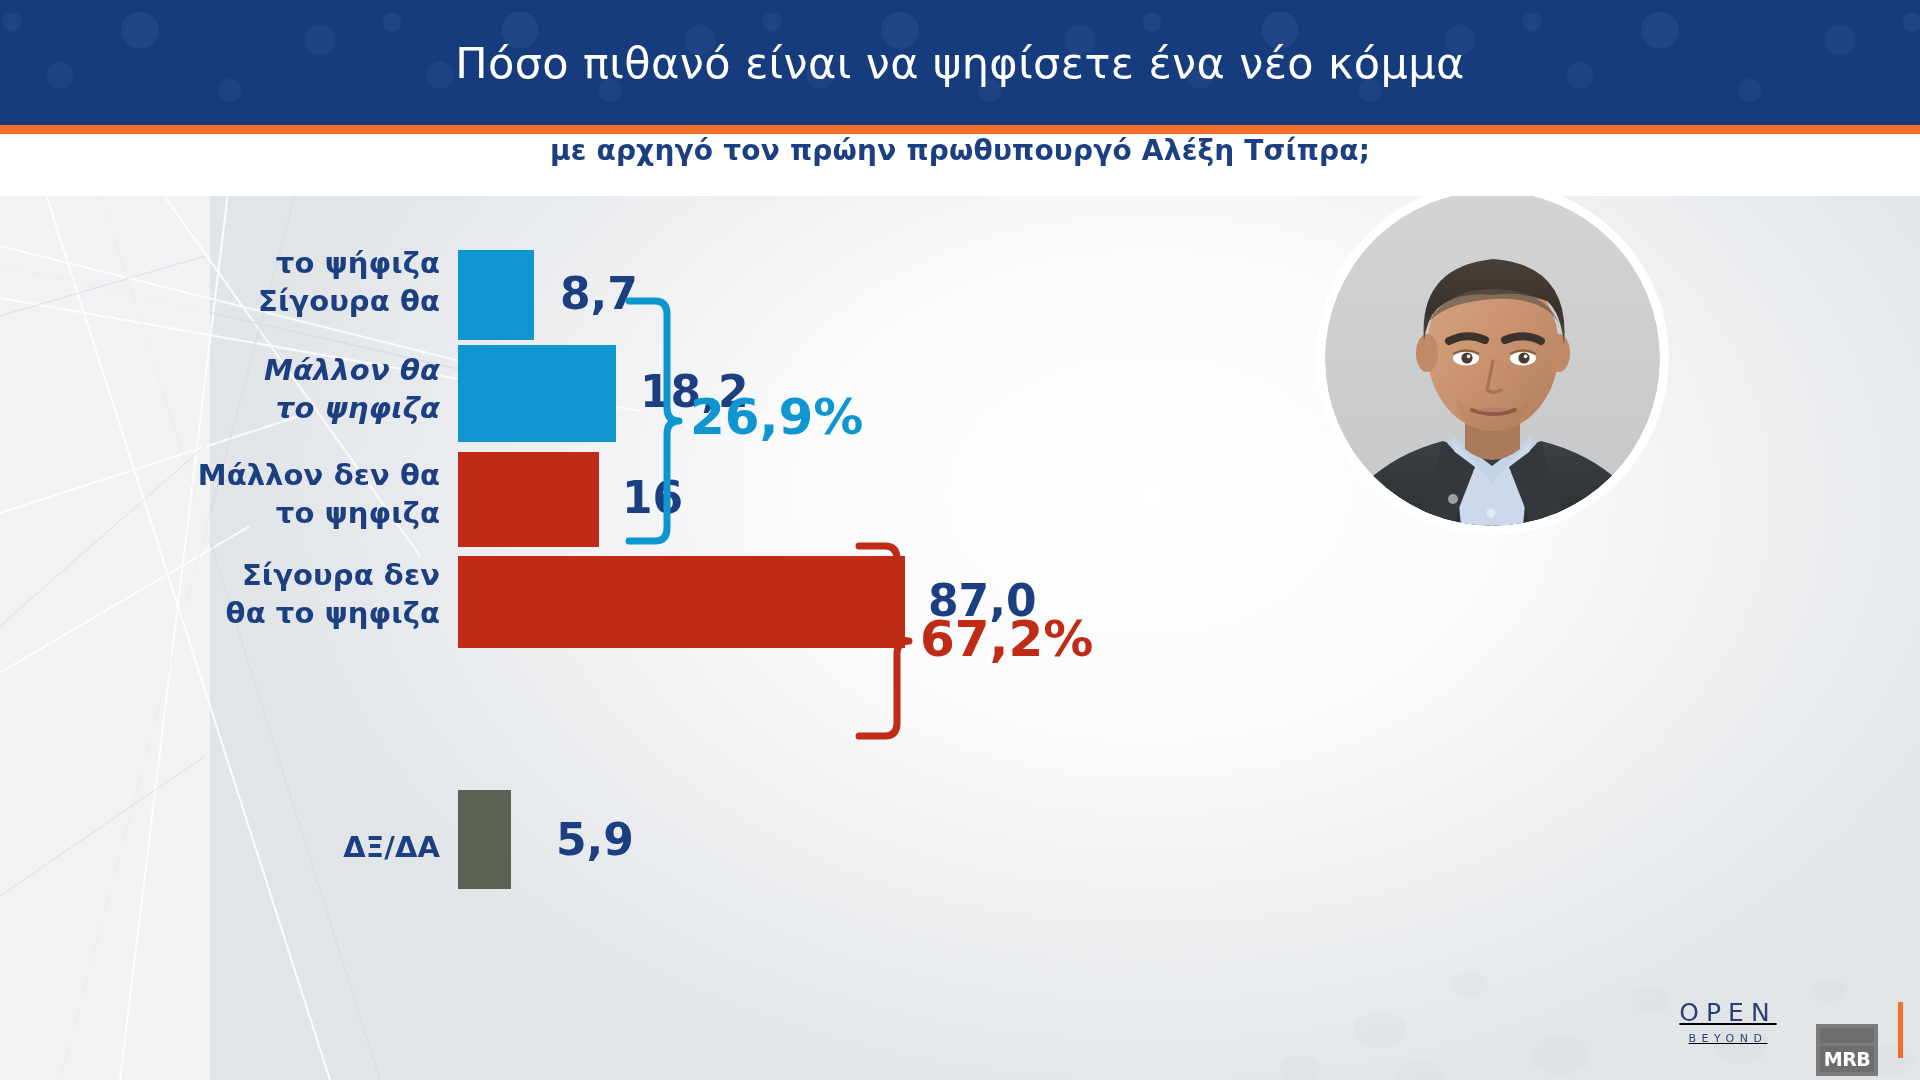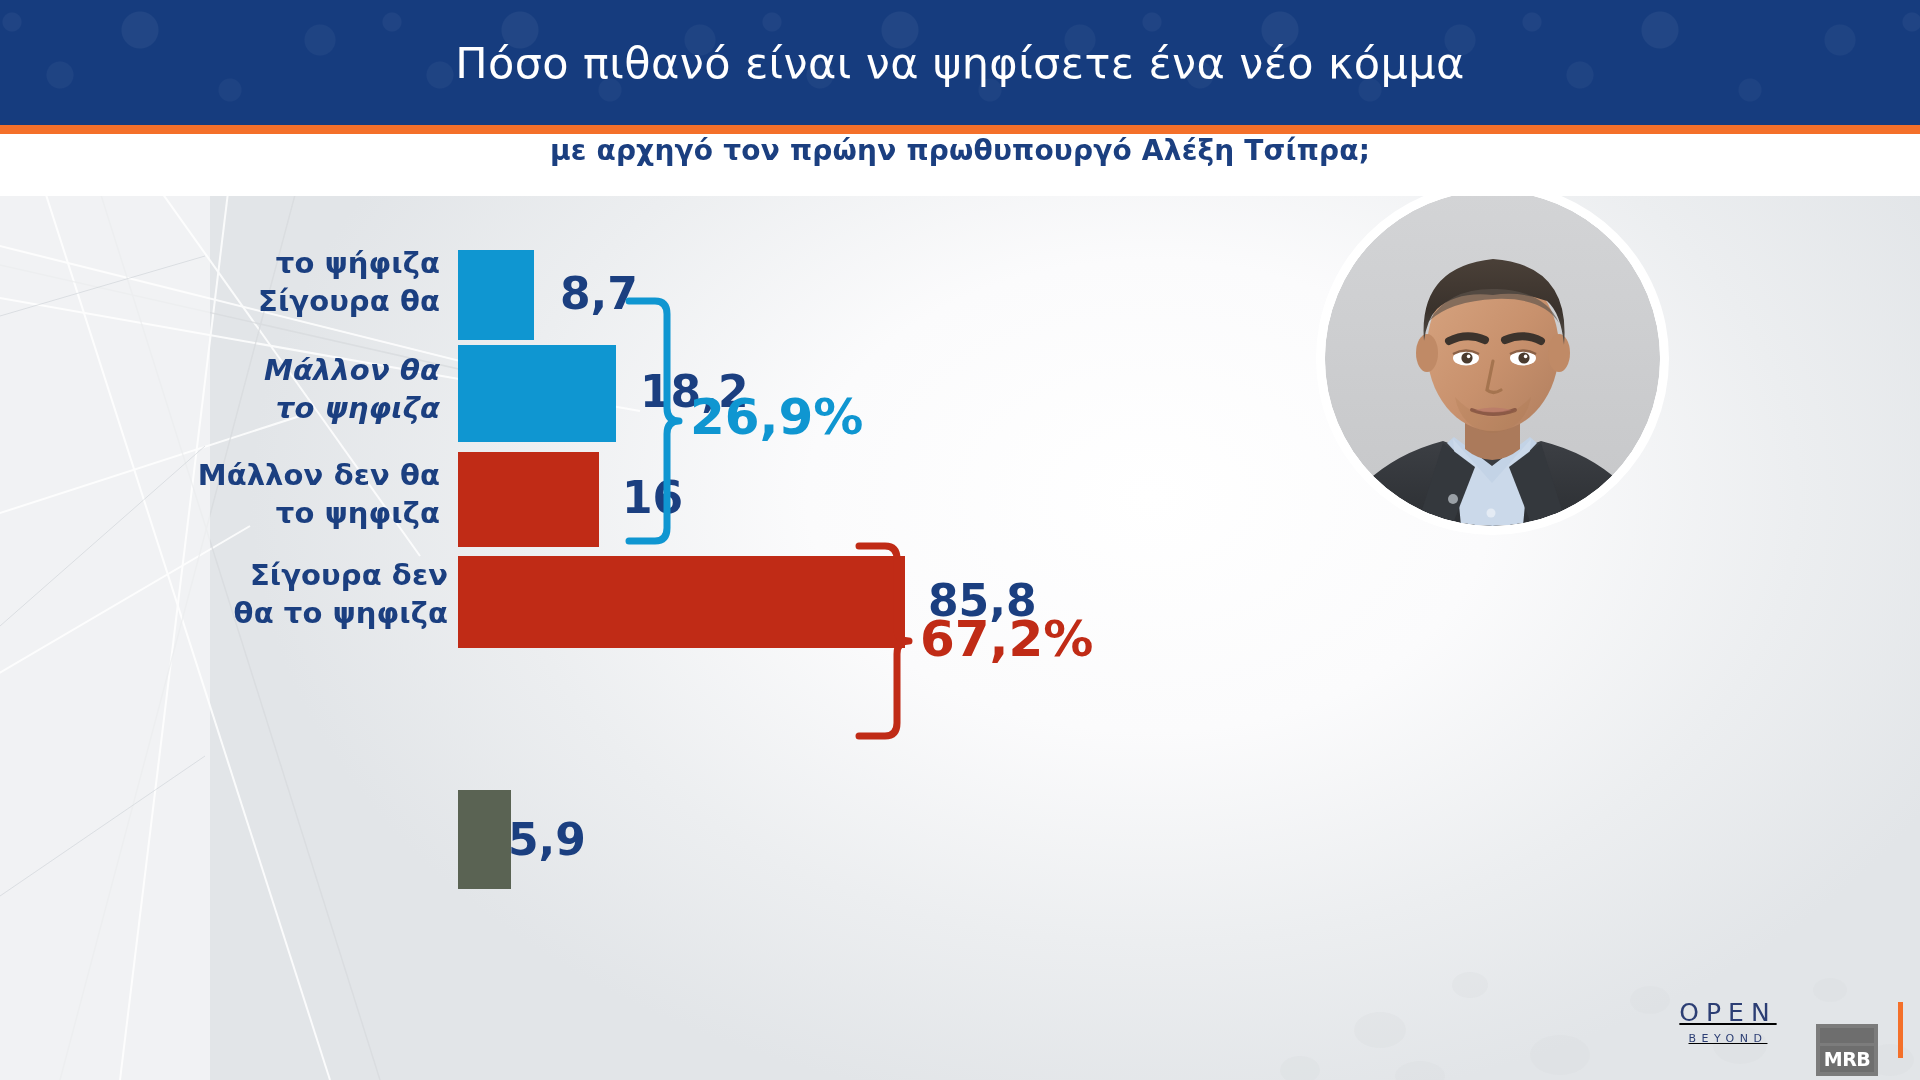--- a/index.html
+++ b/index.html
@@ -251,29 +251,32 @@
       <div class="bar" style="left:458px; top:149px; width:158px; height:97px; background:#0f96d1;"></div>
       <div class="bar-value" style="left:640px; top:174px;">18,2</div>
 
       <div class="row-label" style="left:60px; top:260px; width:380px;">
         <div>Μάλλον δεν θα</div>
         <div>το ψηφιζα</div>
       </div>
       <div class="bar" style="left:458px; top:256px; width:141px; height:95px; background:#c02b16;"></div>
       <div class="bar-value" style="left:622px; top:280px;">16</div>
 
-      <div class="row-label" style="left:88px; top:360px; width:360px;">
+      <div class="row-label" style="left:80px; top:360px; width:360px;">
         <div>Σίγουρα δεν</div>
         <div>θα το ψηφιζα</div>
       </div>
       <div class="bar" style="left:458px; top:360px; width:447px; height:92px; background:#c02b16;"></div>
-      <div class="bar-value" style="left:928px; top:383px;">85,8</div>
-
+      <div class="bar-value" style="left:928px; top:383px;">87,0</div>
+
+      <div class="row-label" style="left:120px; top:632px; width:320px;">
+        <div>ΔΞ/ΔΑ</div>
+      </div>
       <div class="bar" style="left:458px; top:594px; width:53px; height:99px; background:#5a6353;"></div>
-      <div class="bar-value" style="left:508px; top:622px;">5,9</div>
+      <div class="bar-value" style="left:556px; top:622px;">5,9</div>
 
       <svg class="bracket" style="left:625px; top:100px;" width="60" height="250" viewBox="0 0 60 250">
         <path d="M 4 5 L 30 5 Q 42 5 42 18 L 42 112 Q 42 125 54 125 Q 42 125 42 138 L 42 232 Q 42 245 30 245 L 4 245" fill="none" stroke="#0f96d1" stroke-width="7" stroke-linecap="round" stroke-linejoin="round"></path>
       </svg>
       <div class="bracket-total" style="left:690px; top:196px; color:#0f96d1;text-align:center;">26,9%</div>
 
       <svg class="bracket" style="left:855px; top:345px;" width="60" height="200" viewBox="0 0 60 200">
         <path d="M 4 5 L 30 5 Q 42 5 42 18 L 42 87 Q 42 100 54 100 Q 42 100 42 113 L 42 182 Q 42 195 30 195 L 4 195" fill="none" stroke="#c02b16" stroke-width="7" stroke-linecap="round" stroke-linejoin="round"></path>
       </svg>
       <div class="bracket-total" style="left:920px; top:418px; color:#c02b16;text-align:right;">67,2%</div>

